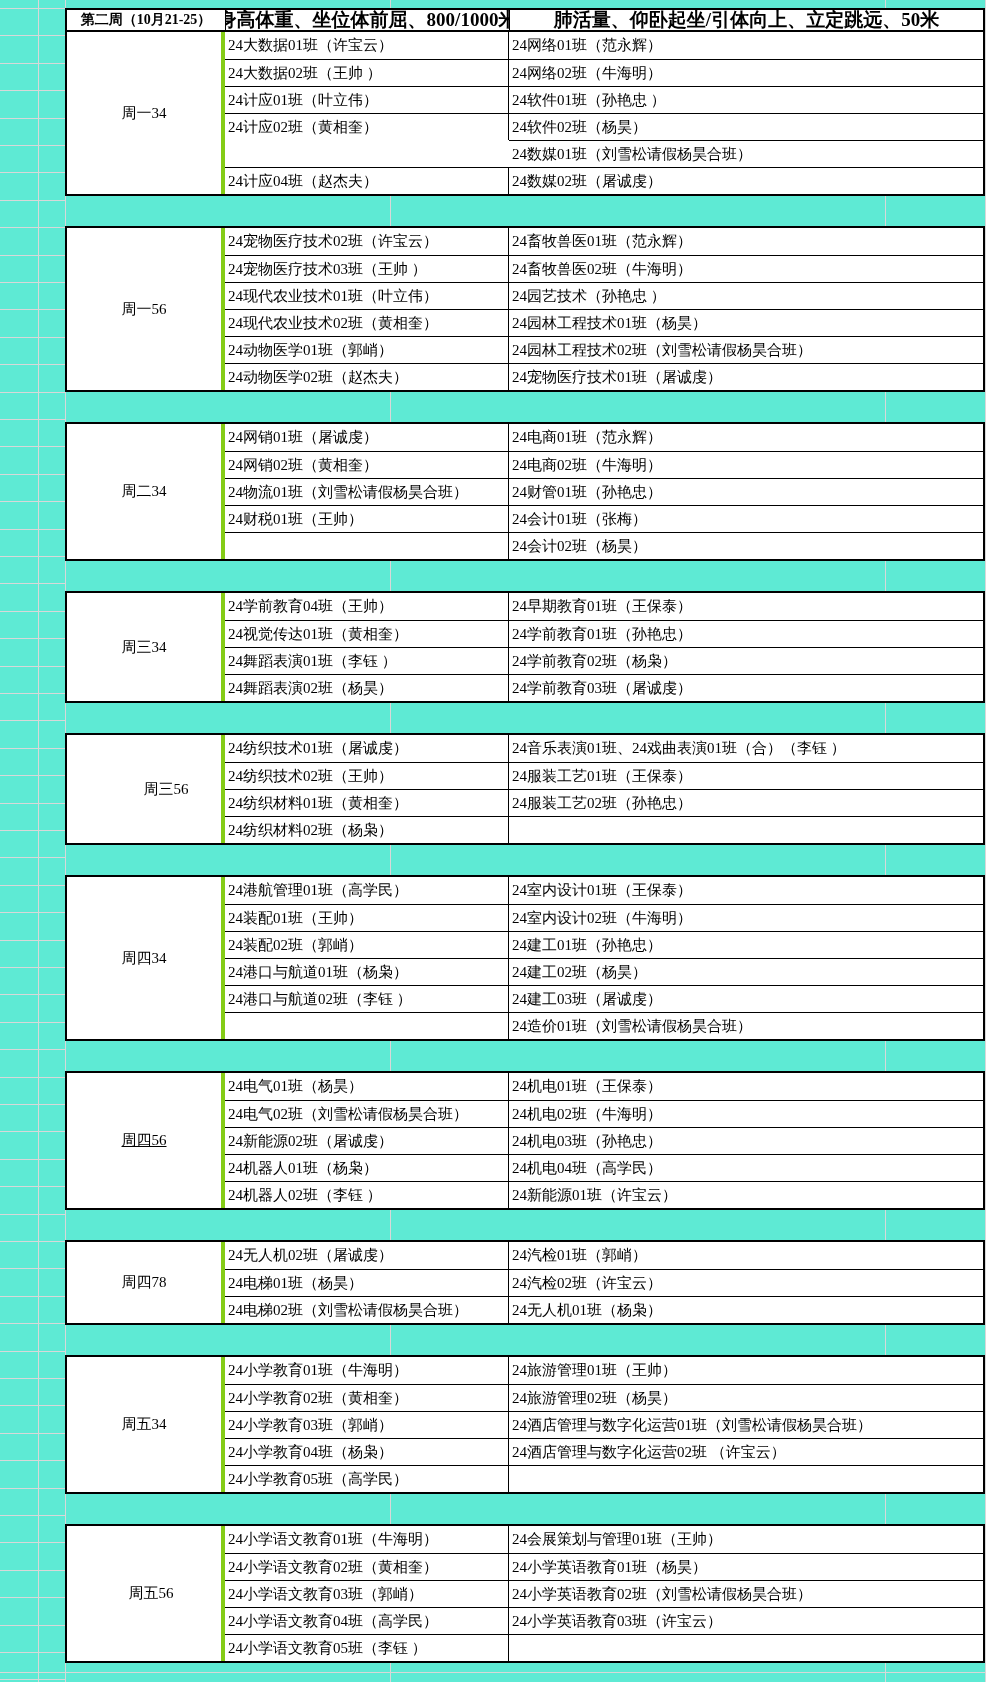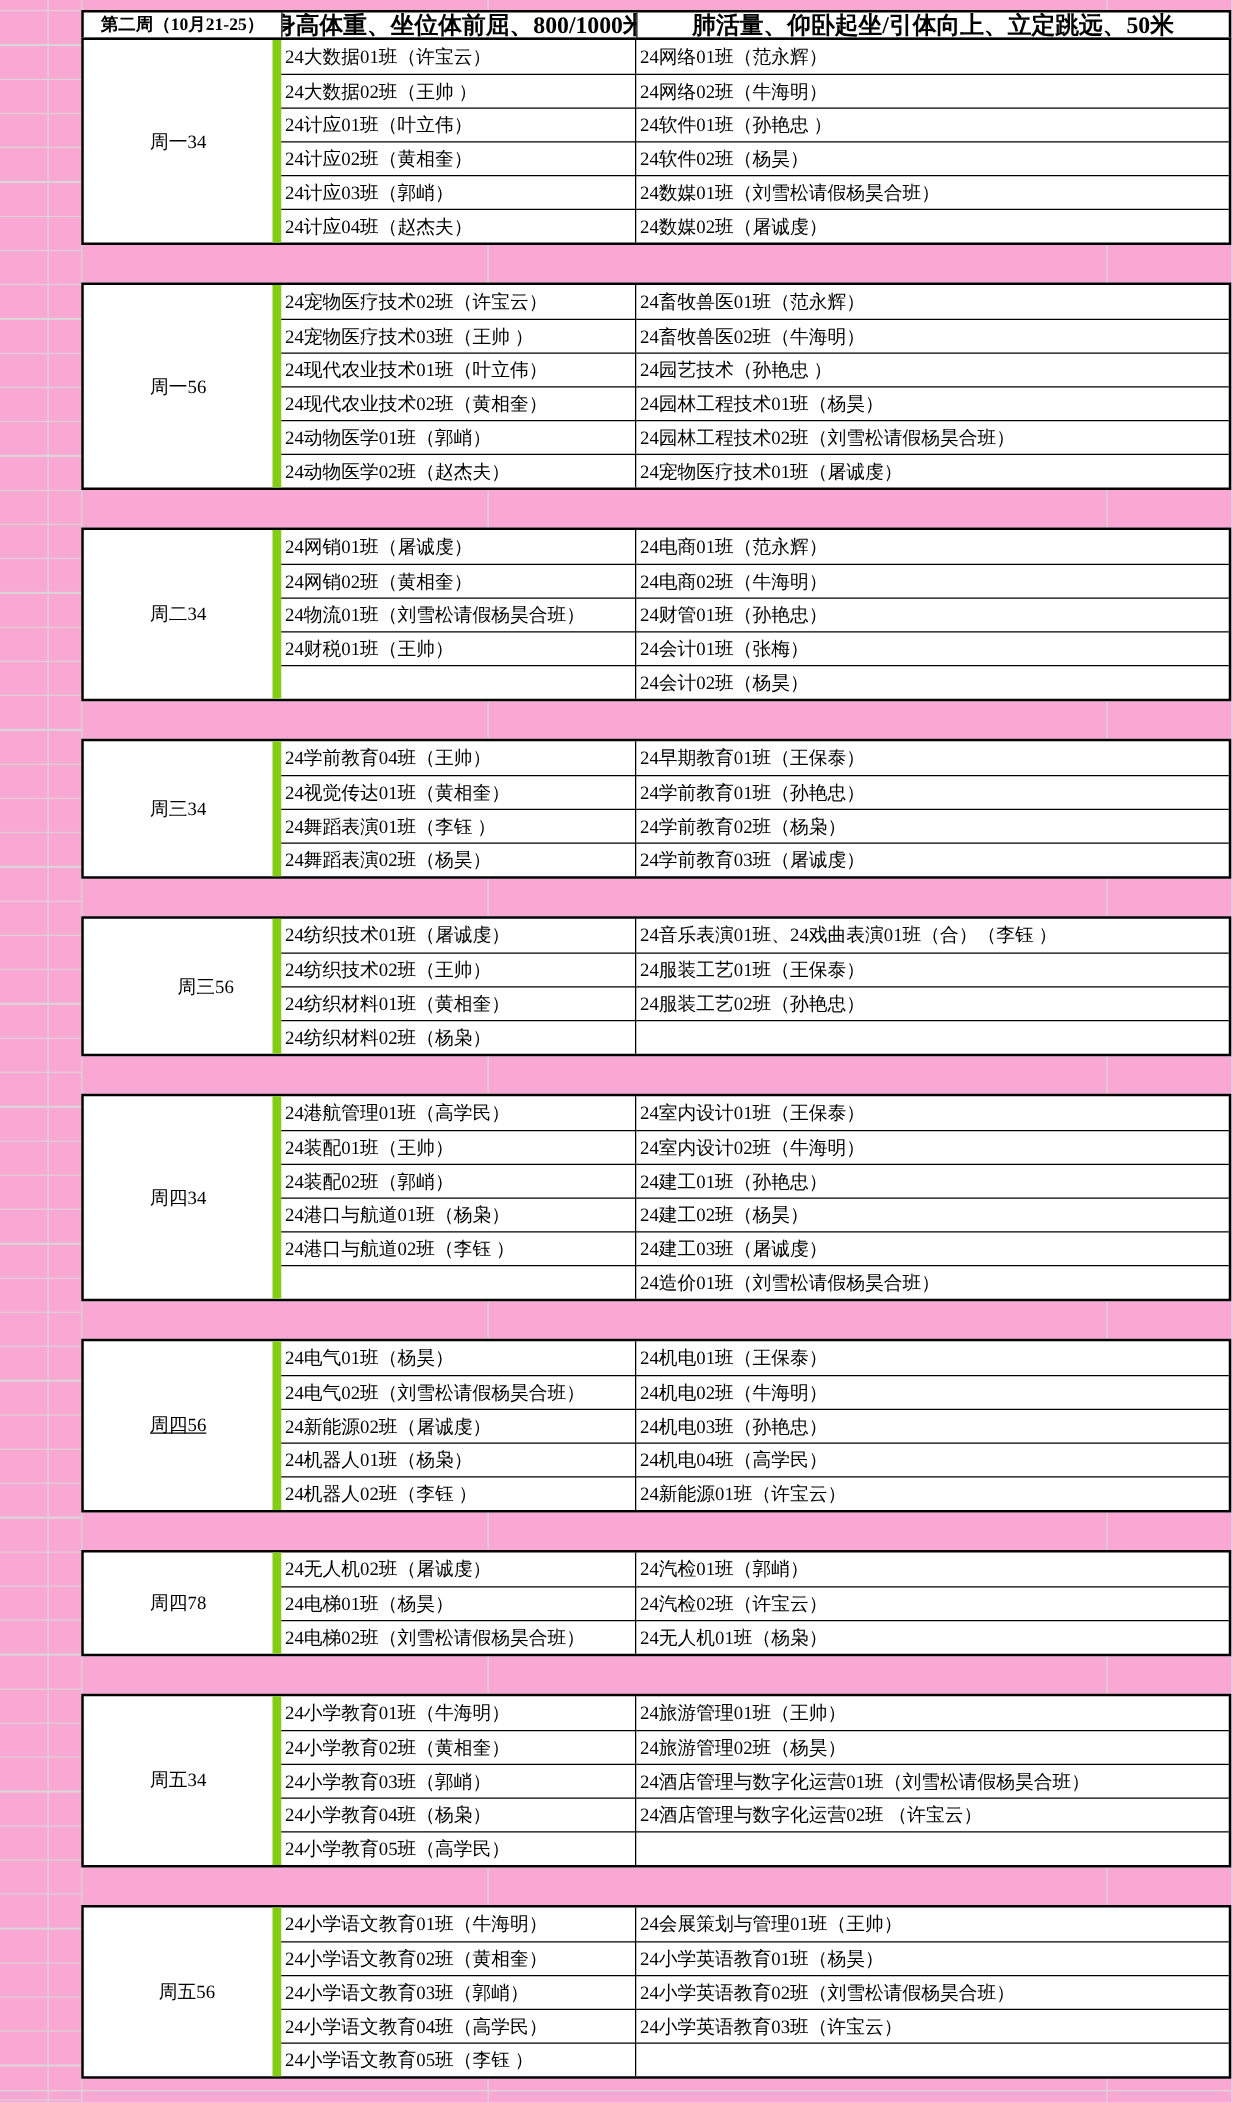--- a/index.html
+++ b/index.html
@@ -1,20 +1,20 @@
 <!DOCTYPE html>
 <html><head>
 <meta charset="utf-8">
 <style>
   html,body{margin:0;padding:0;}
   body{background:#fff;}
   .sheet{
     position:relative;
     width:986px;height:1682px;
-    background:#f9a8d4;
+    background:#5eead4;
     font-family:"Liberation Serif","DejaVu Serif",serif;
     color:#000;
     overflow:hidden;
   }
   
   .margin-hlines{
     position:absolute;left:0;top:0;width:65px;height:1682px;
     background-image:repeating-linear-gradient(to bottom,#d8d8d8 0 1px,transparent 1px 27.4px);
     background-position:0 8px;
     z-index:0;
@@ -50,21 +50,21 @@
     display:grid;
     grid-template-columns:158px 284px 474px;
     grid-auto-rows:27px;
     border:2px solid #000;
     background:#fff;
     margin-bottom:30px;
   }
   .section:last-child{margin-bottom:0;}
   .label-cell{
     grid-column:1;
-    border-right:7px solid #84cc16;
+    border-right:4px solid #84cc16;
     display:flex;align-items:center;justify-content:center;
     font-size:15px;white-space:pre;
   }
   .cell{
     display:flex;align-items:center;
     padding-left:3px;
     font-size:15px;white-space:pre;overflow:hidden;
   }
   .cell.left{grid-column:2;border-right:1px solid #000;}
   .cell.right{grid-column:3;}
@@ -92,21 +92,20 @@
         <div class="section">
           <div class="label-cell" style="grid-row: 1 / span 6;">周一34</div>
           <div class="cell left">24大数据01班（许宝云）</div>
           <div class="cell right">24网络01班（范永辉）</div>
           <div class="cell left bt">24大数据02班（王帅 ）</div>
           <div class="cell right bt">24网络02班（牛海明）</div>
           <div class="cell left bt">24计应01班（叶立伟）</div>
           <div class="cell right bt">24软件01班（孙艳忠 ）</div>
           <div class="cell left bt">24计应02班（黄相奎）</div>
           <div class="cell right bt">24软件02班（杨昊）</div>
-          <div class="cell left bt">24计应03班（郭峭）</div>
           <div class="cell right bt">24数媒01班（刘雪松请假杨昊合班）</div>
           <div class="cell left bt">24计应04班（赵杰夫）</div>
           <div class="cell right bt">24数媒02班（屠诚虔）</div>
         </div>
         <div class="section">
           <div class="label-cell" style="grid-row: 1 / span 6; text-align: center;">周一56</div>
           <div class="cell left">24宠物医疗技术02班（许宝云）</div>
           <div class="cell right">24畜牧兽医01班（范永辉）</div>
           <div class="cell left bt">24宠物医疗技术03班（王帅 ）</div>
           <div class="cell right bt">24畜牧兽医02班（牛海明）</div>

